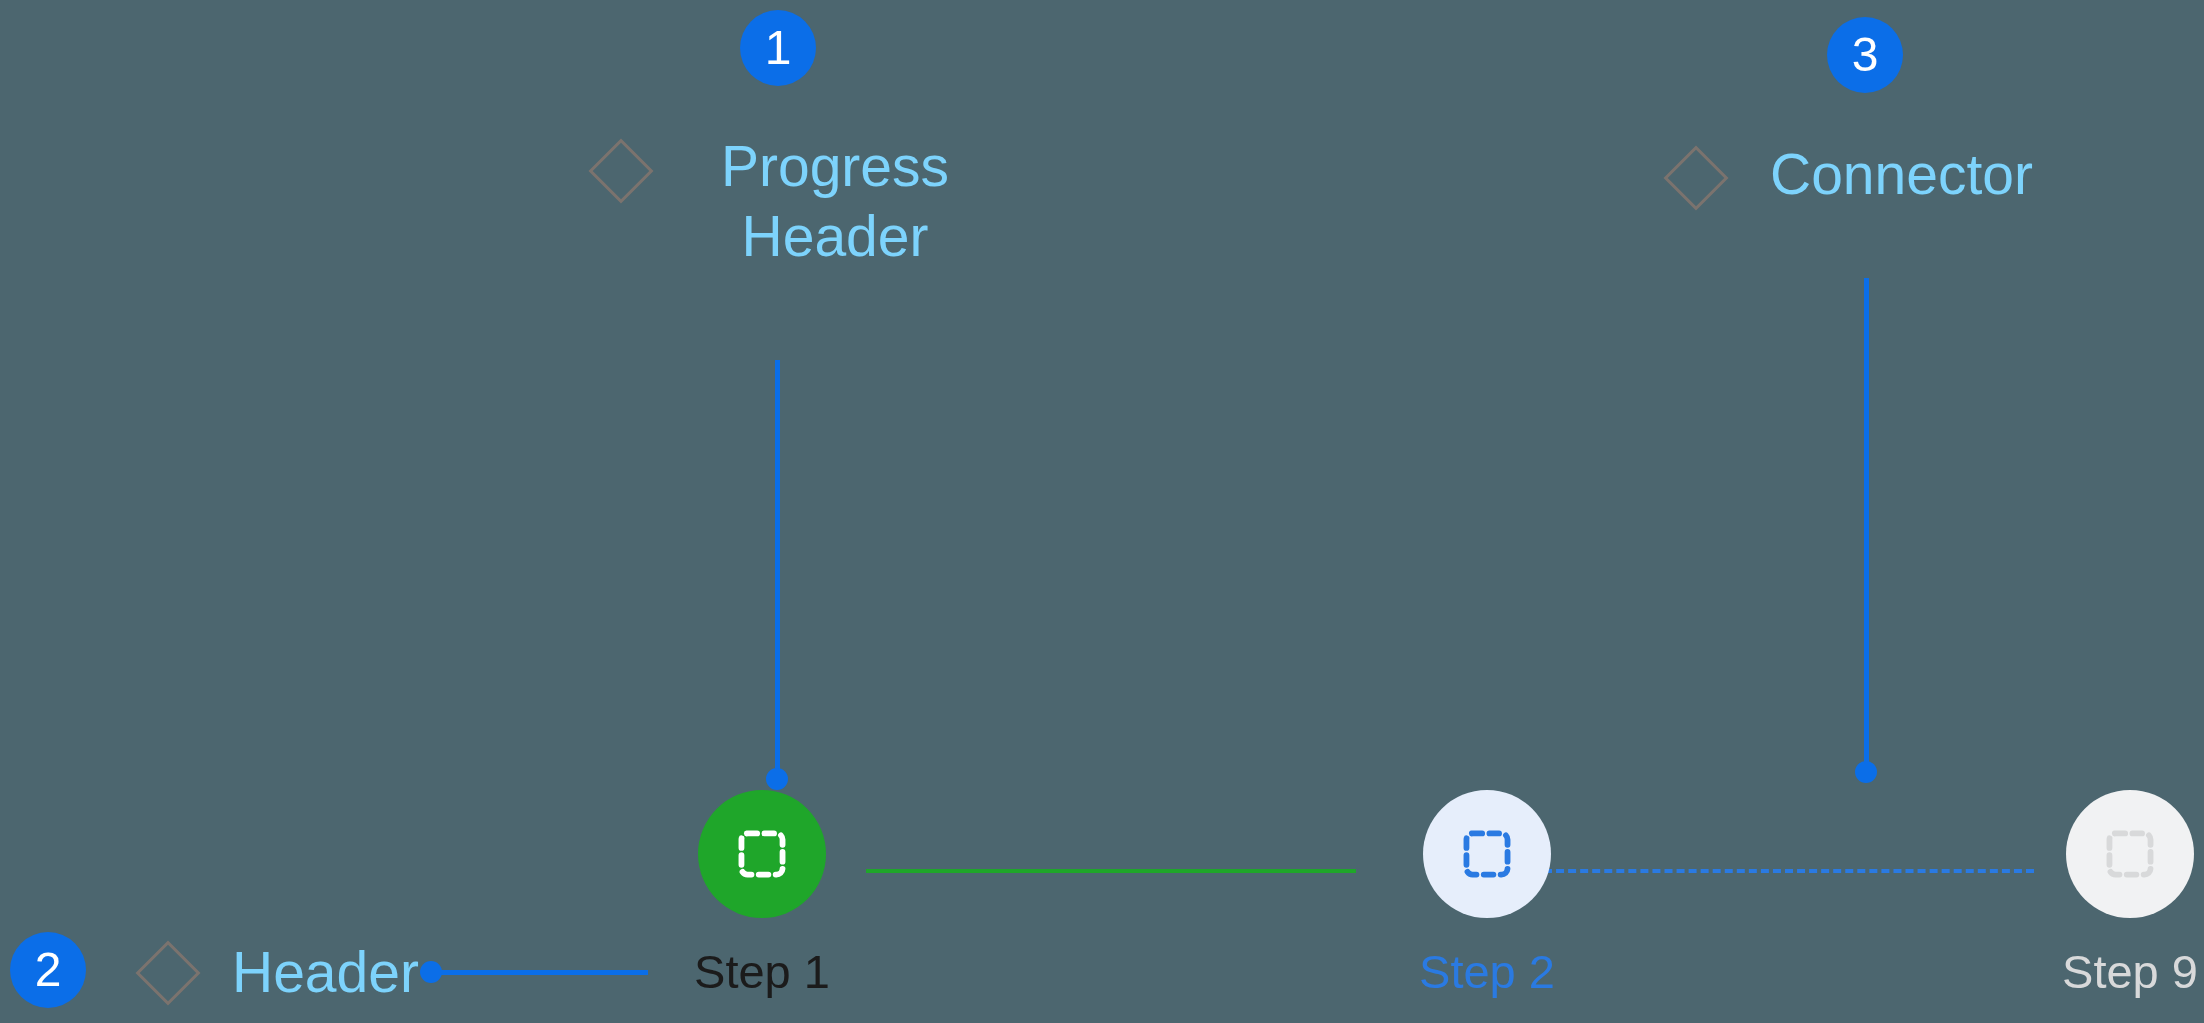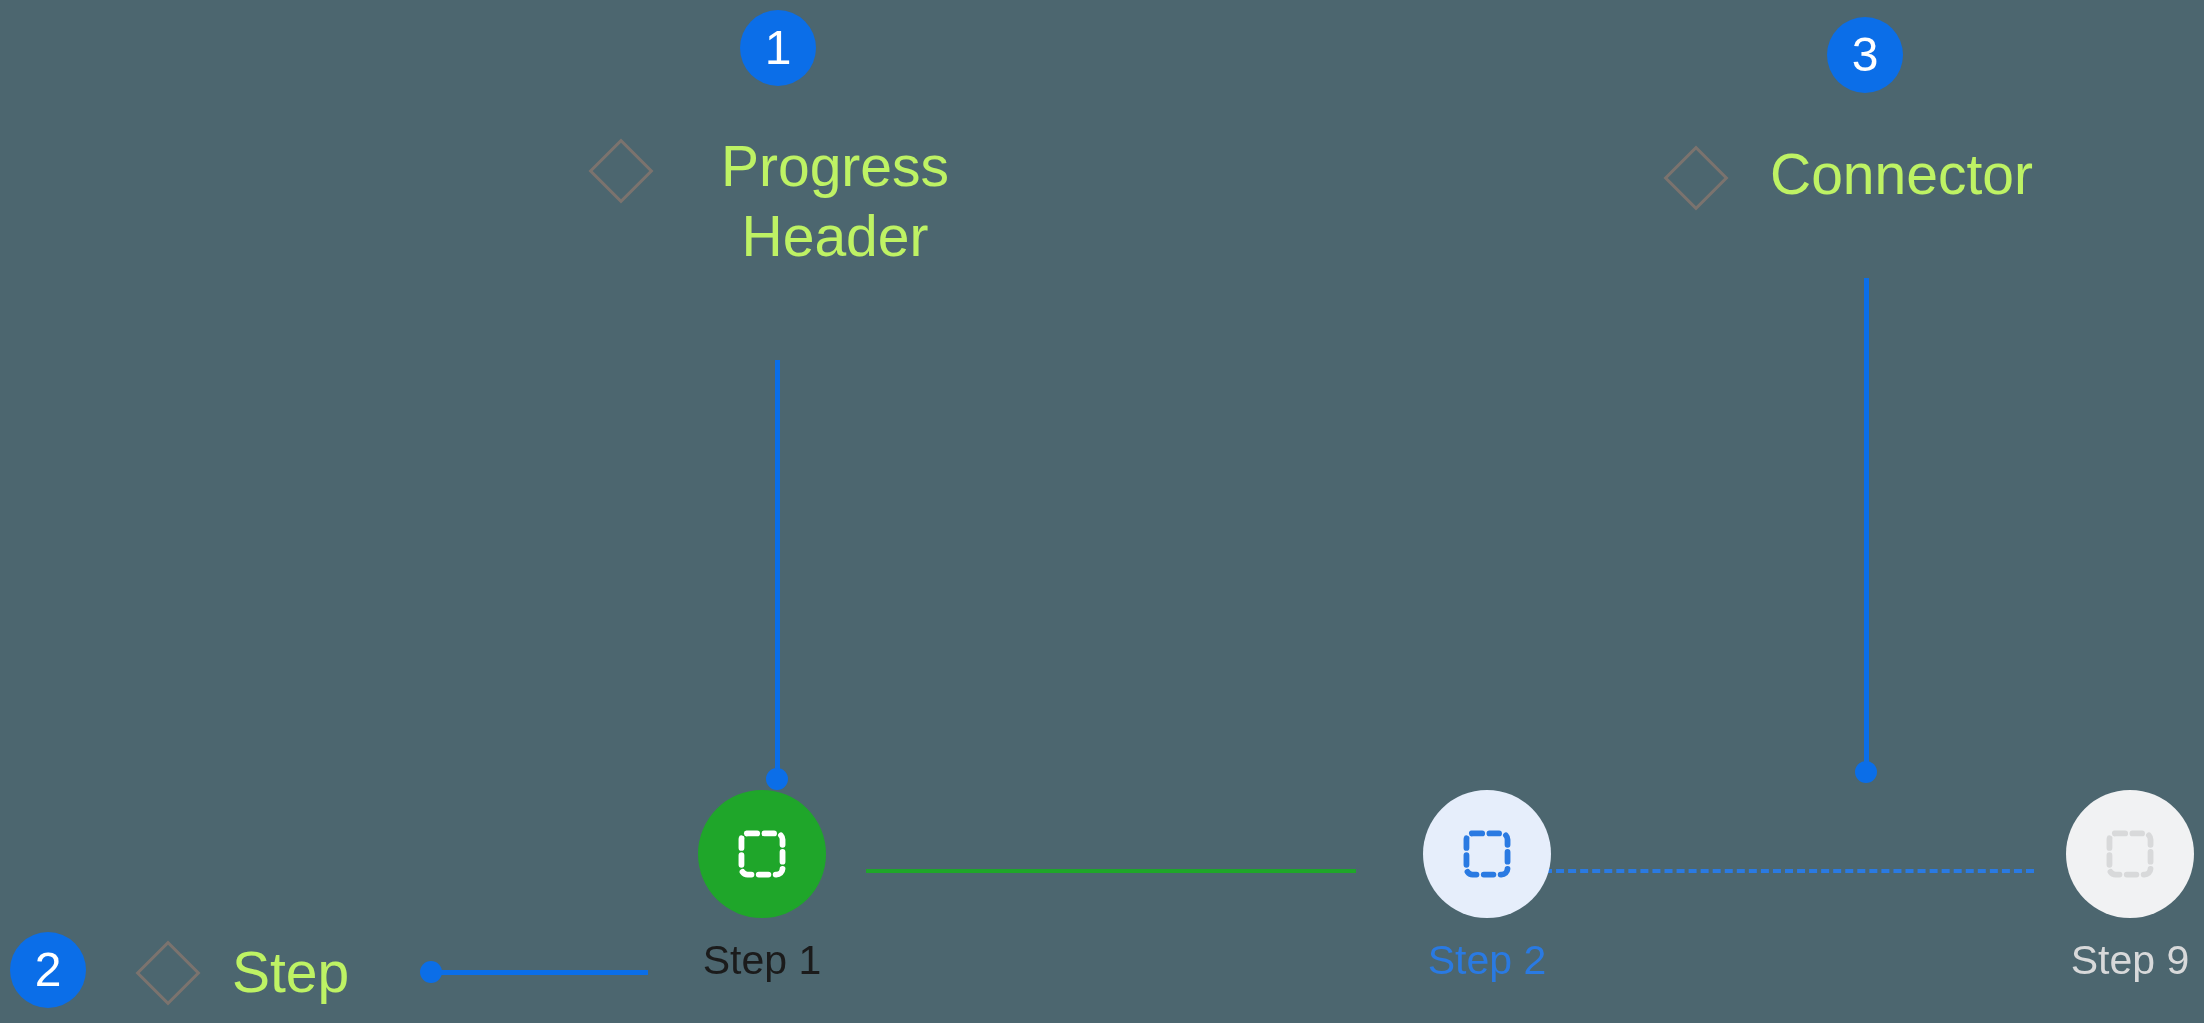--- a/index.html
+++ b/index.html
@@ -47,21 +47,21 @@
     transform: rotate(45deg);
     box-sizing: border-box;
   }
   #diamond-1 { left: 598px; top: 148px; }
   #diamond-3 { left: 1673px; top: 155px; }
   #diamond-2 { left: 145px; top: 950px; }
 
   
   .anno-label {
     position: absolute;
-    color: #bef264;
+    color: #7dd3fc;
     font-size: 57px;
     line-height: 1.22;
     font-weight: 400;
     font-family: "Liberation Sans", sans-serif;
     white-space: pre-line;
   }
   #anno-text-1 {
     left: 690px;
     top: 132px;
     width: 290px;
@@ -126,22 +126,22 @@
     width: 128px;
     height: 128px;
     border-radius: 50%;
     display: flex;
     align-items: center;
     justify-content: center;
     box-sizing: border-box;
   }
   .step-circle svg { display: block; }
   .step-label {
-    margin-top: 22px;
-    font-size: 41px;
+    margin-top: 30px;
+    font-size: 47px;
     line-height: 1;
     font-weight: 400;
     font-family: "Liberation Sans", sans-serif;
     white-space: nowrap;
   }
 
   .step.done   .step-circle { background: #1fa62a; }
   .step.active .step-circle { background: #e6eefb; }
   .step.todo   .step-circle { background: #f1f2f3; }
 
@@ -191,21 +191,21 @@
 
   <div class="anno-label" id="anno-text-3">Connector</div>
 
   <div class="leader-v" id="leader-line-3"></div>
   <div class="leader-dot" id="leader-dot-3"></div>
 
   <div class="badge" id="badge-2">2</div>
 
   <div class="diamond" id="diamond-2"></div>
 
-  <div class="anno-label" id="anno-text-2">Step</div>
+  <div class="anno-label" id="anno-text-2">Header</div>
 
   <div class="leader-dot" id="leader-dot-2"></div>
   <div class="leader-h" id="leader-line-2"></div>
 
   <div id="stepper">
 
     <div class="connector" id="connector-1-2"></div>
     <div class="connector" id="connector-2-3"></div>
 
     <div class="step done" id="step-1">

